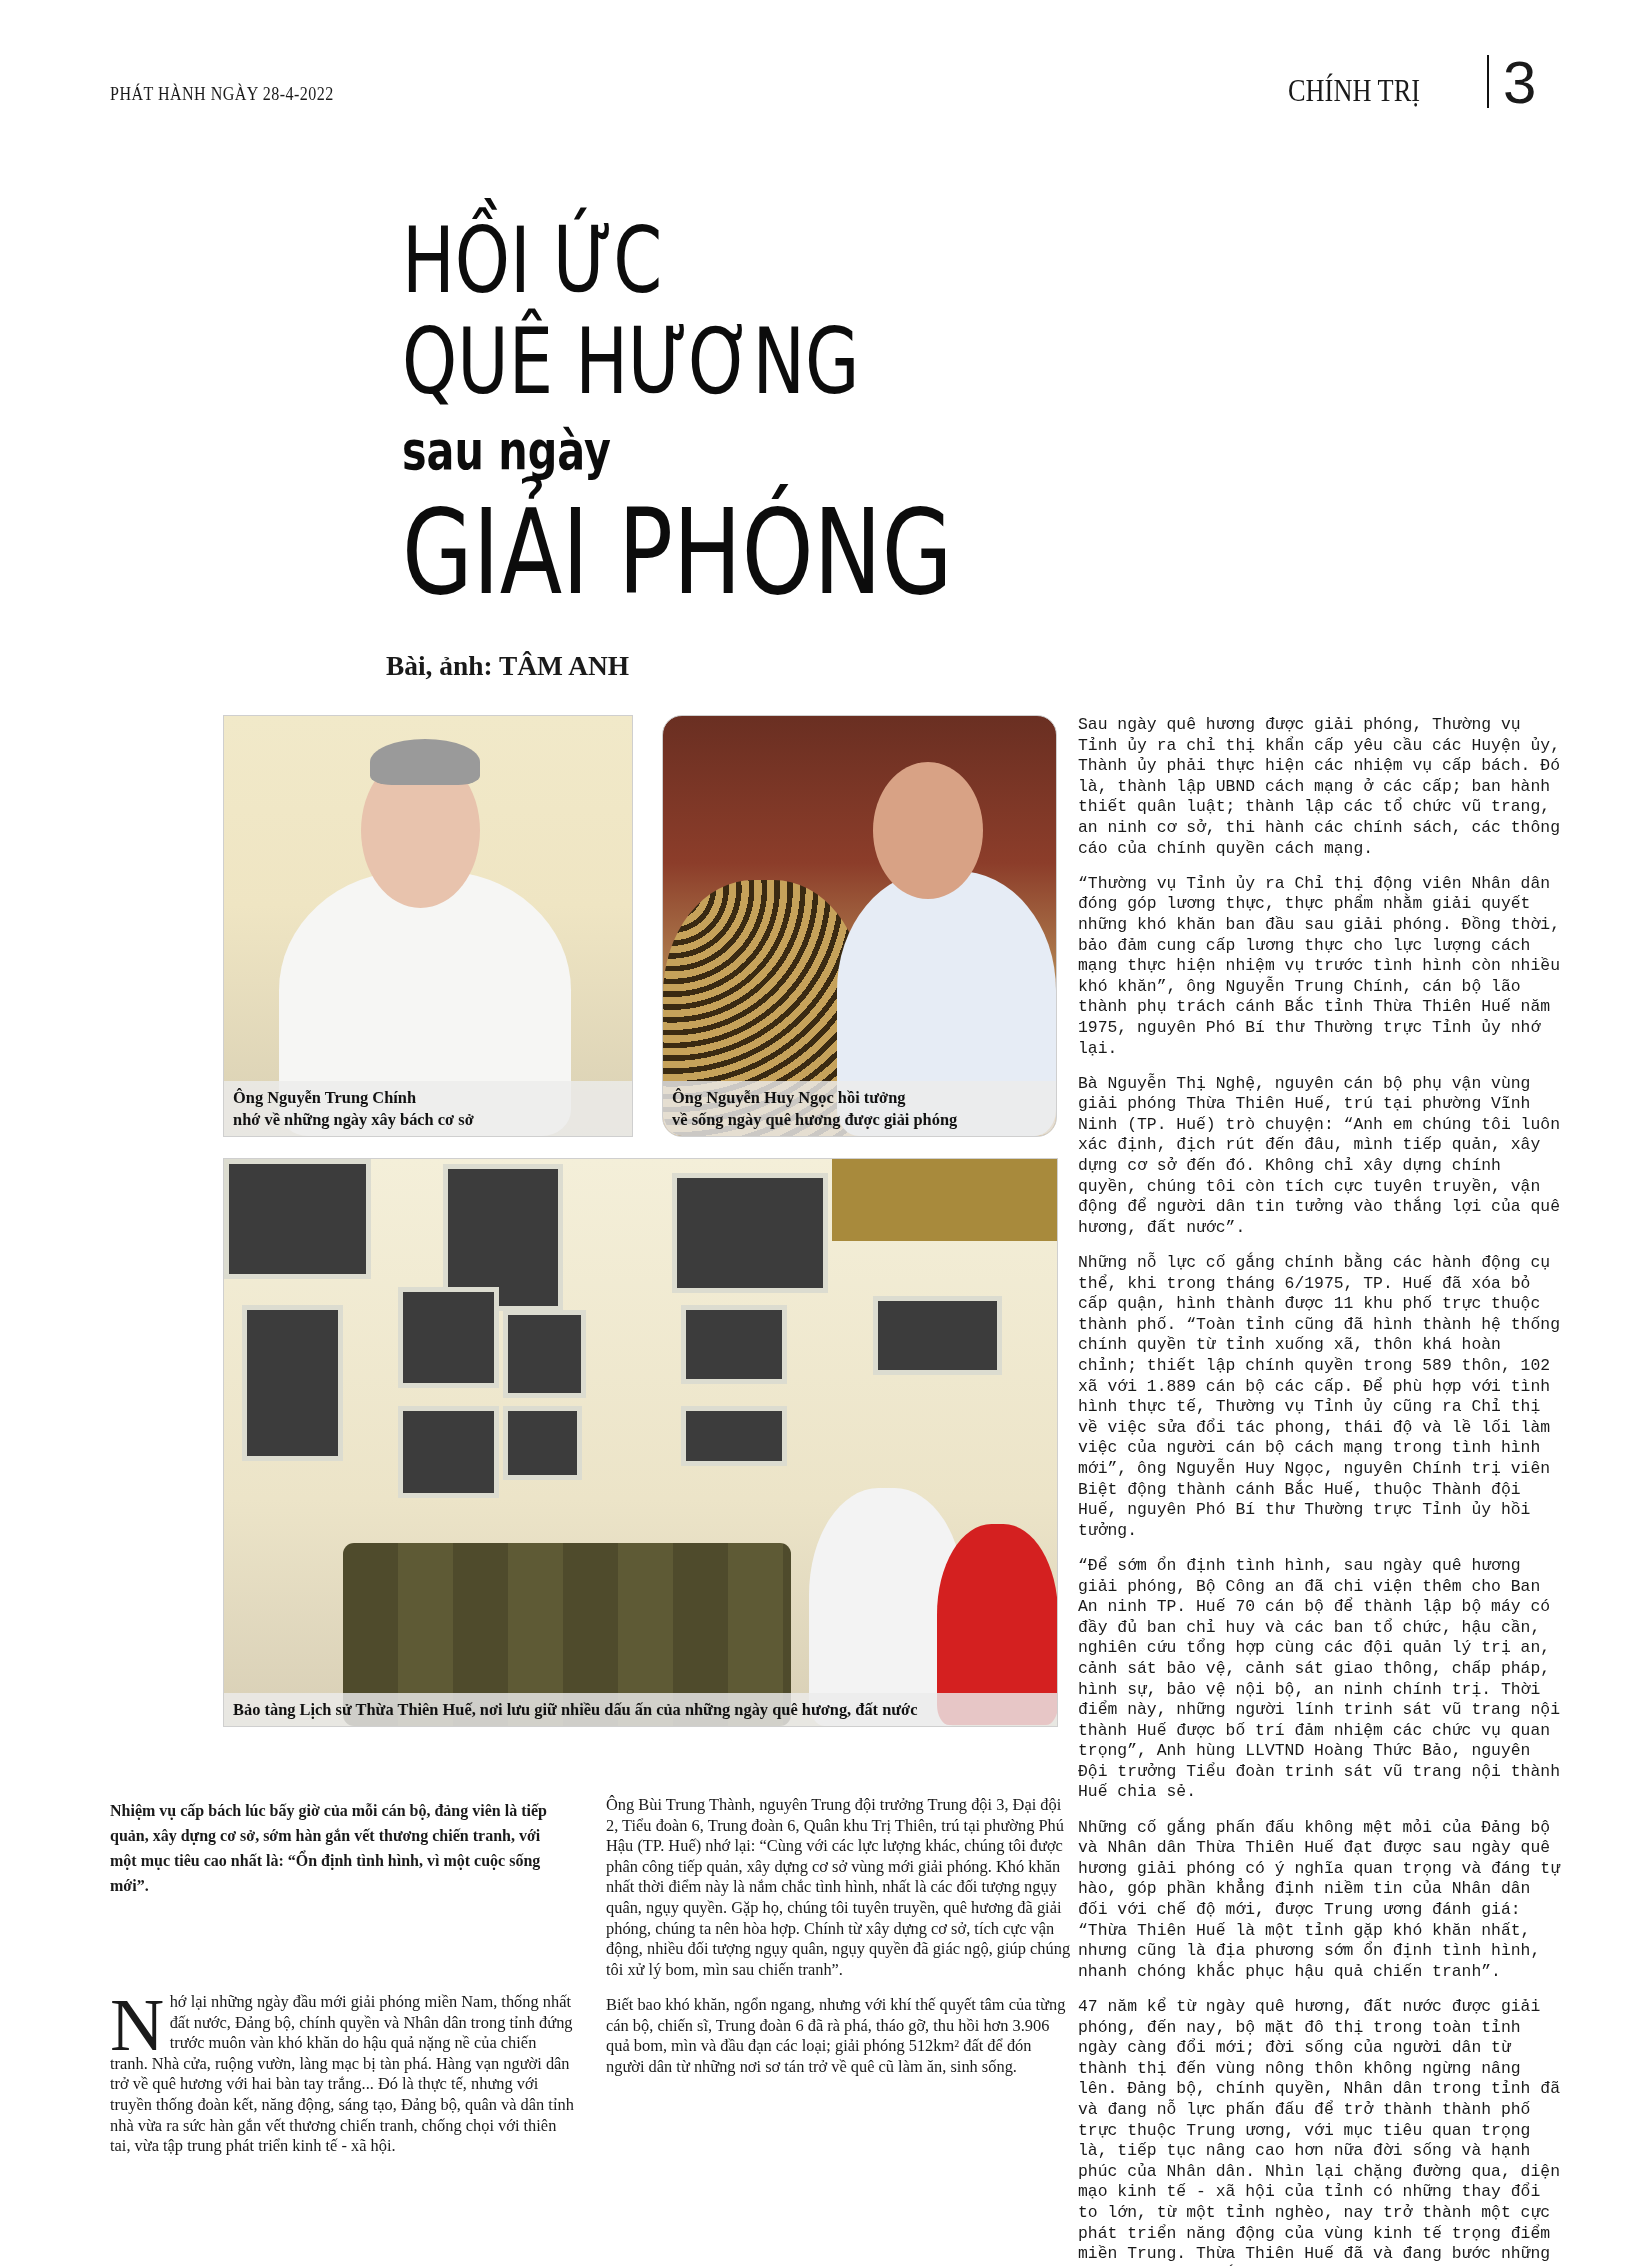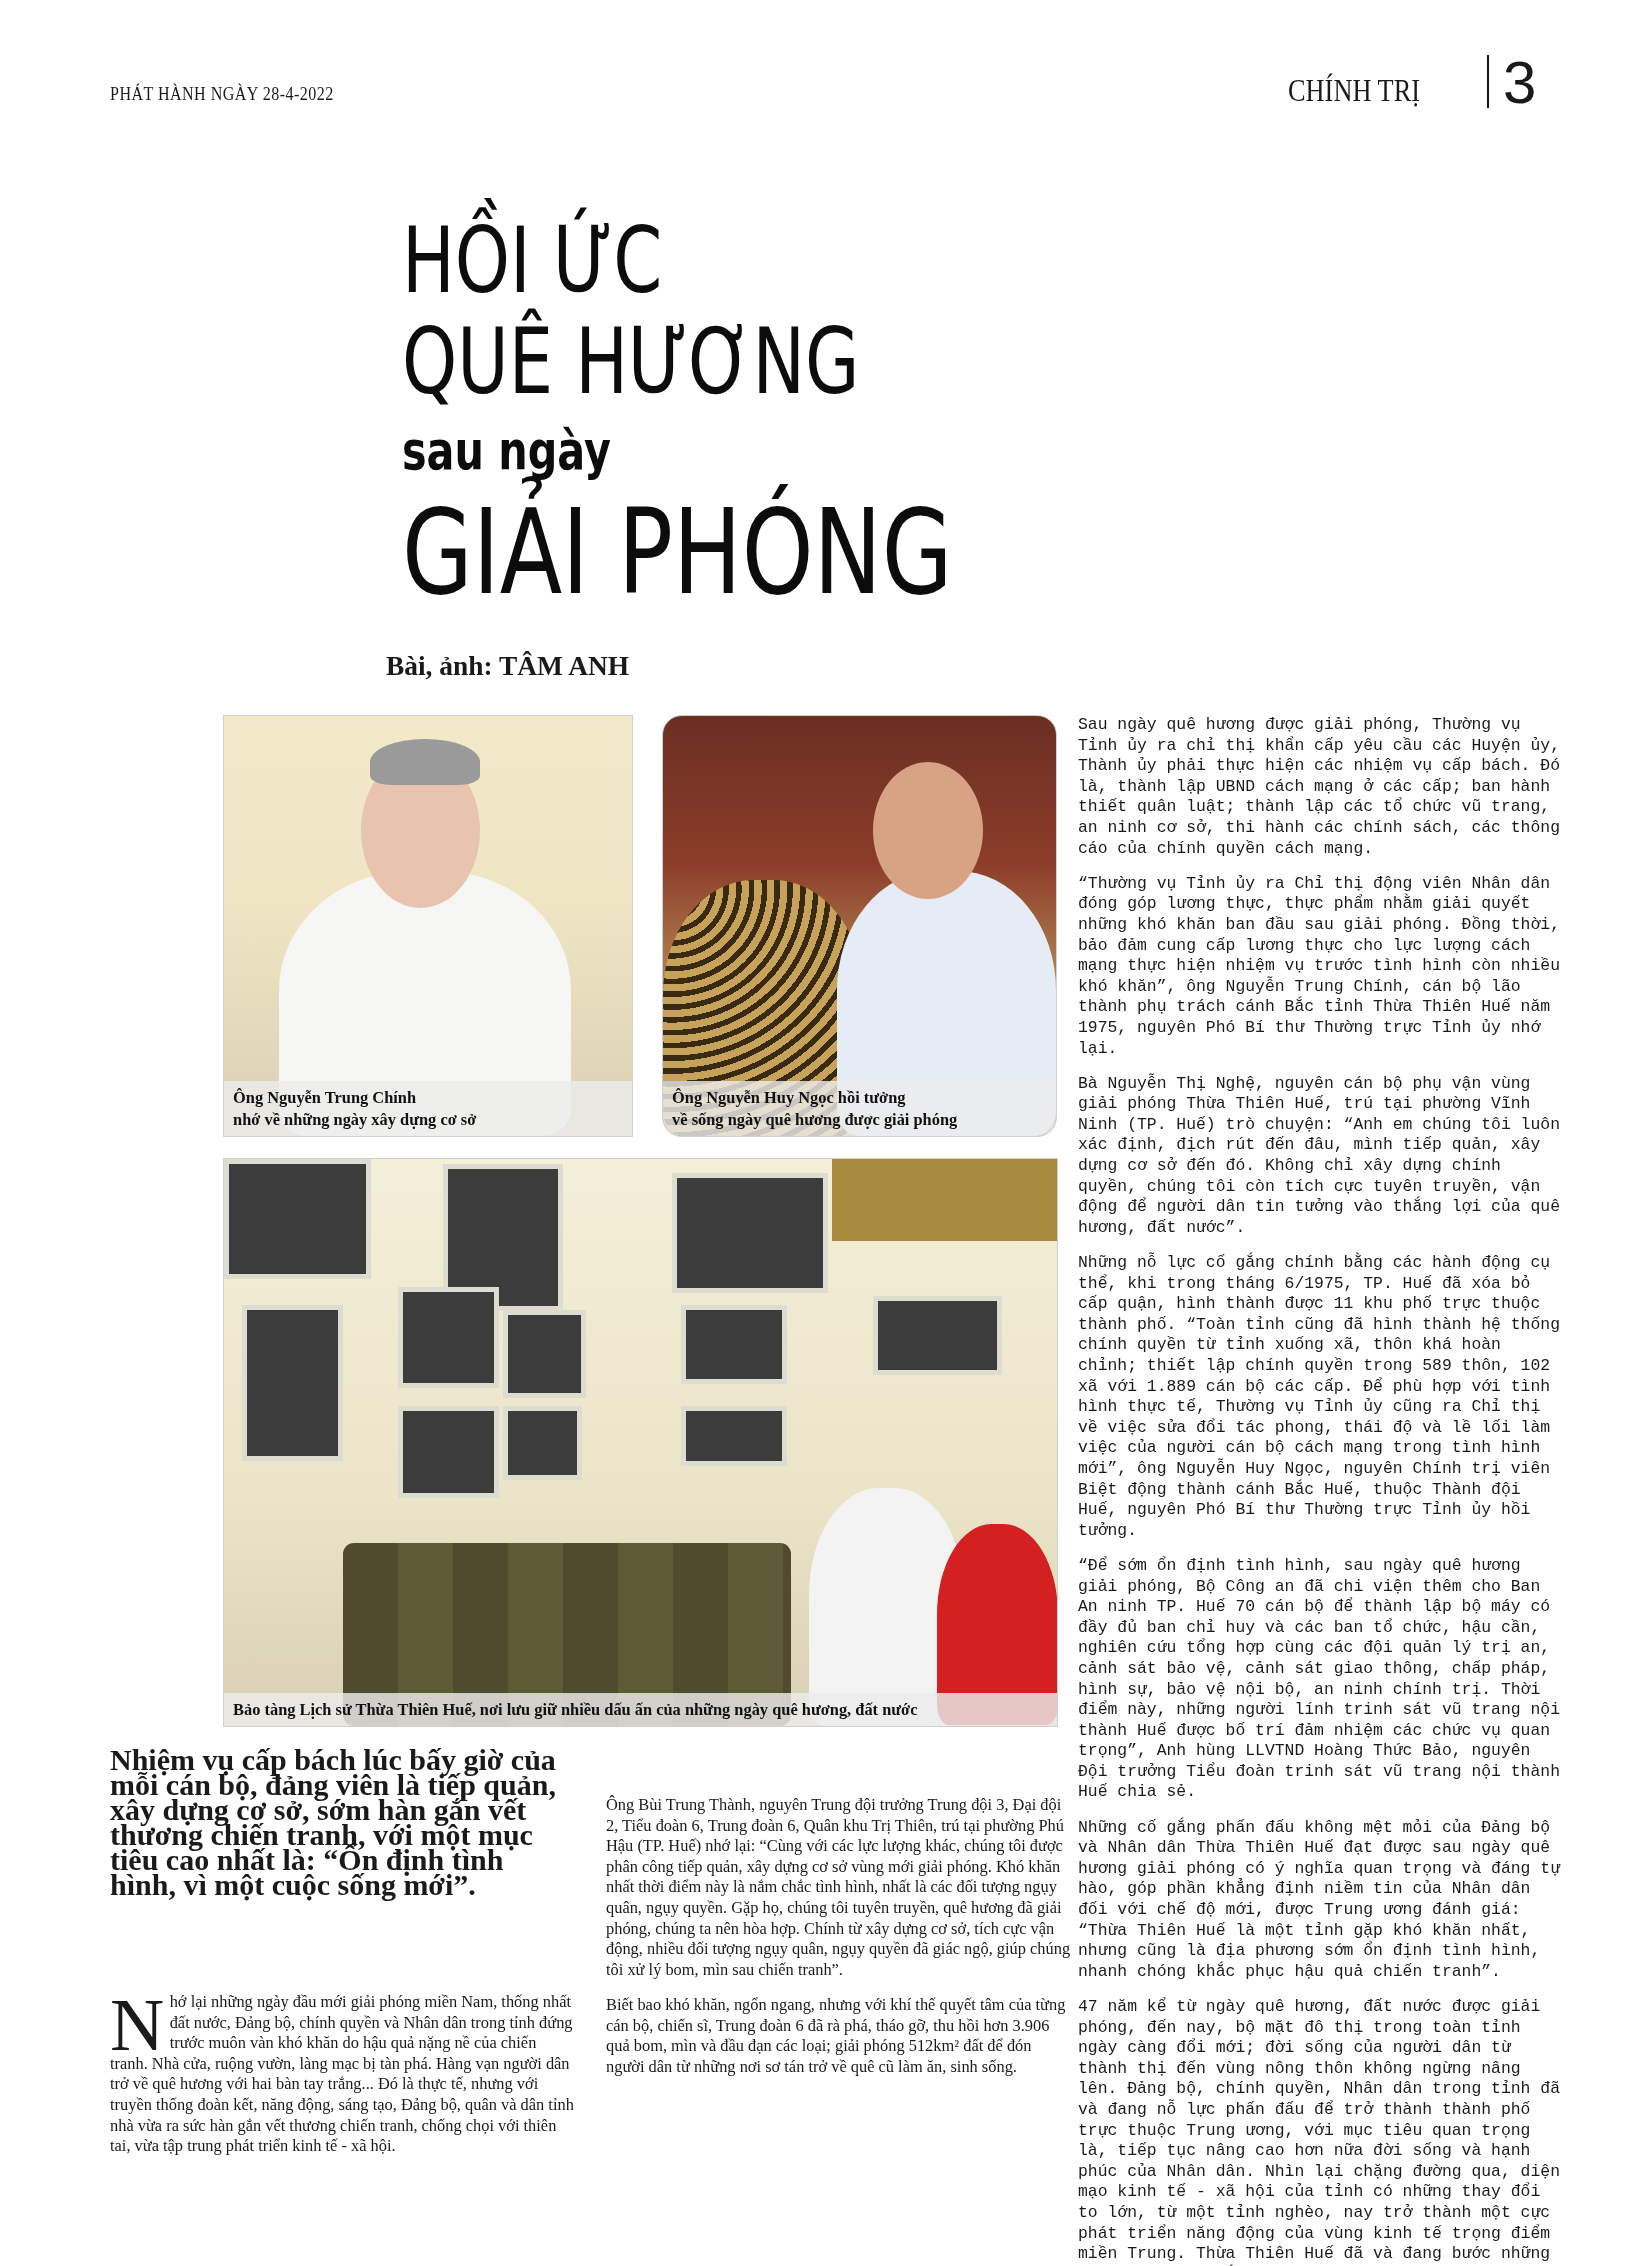--- a/index.html
+++ b/index.html
@@ -44,21 +44,21 @@
   .caption { position: absolute; left: 0; right: 0; bottom: 0; background: rgba(235,235,235,0.82);
              font-family: "Liberation Serif", serif; font-weight: bold;
              font-size: 16.4px; line-height: 22px; padding: 5.5px 9.1px; color: #111; }
   .caption span { display: block; }
 
   .col { position: absolute; font-size: 16.4px; line-height: 20.6px; text-align: left; }
   .col p { margin: 0 0 14.6px 0; }
   .col-right { left: 1078px; top: 715px; width: 484px; font-family: Liberation Mono, monospace; }
   .col-left { left: 110px; top: 1992px; width: 466px; }
   .col-mid { left: 594px; top: 1795px; width: 466px; margin-left: 12px; }
-  .lead { position: absolute; left: 110px; top: 1747px; width: 448px; font-size: 30px; line-height: 25px; font-weight: bold; }
+  .lead { position: absolute; left: 110px; top: 1798px; width: 448px; font-size: 16px; line-height: 25px; font-weight: bold; }
   .dropcap { float: left; font-size: 75px; line-height: 58px; margin: 3.7px 5.5px 0 0; font-family: "Liberation Serif", serif; }
 </style>
 </head>
 <body>
 
 <div class="hdr-left">PHÁT HÀNH NGÀY 28-4-2022</div>
 <div class="hdr-section">CHÍNH TRỊ</div>
 <div class="hdr-divider"></div>
 <div class="hdr-page">3</div>
 
@@ -69,21 +69,21 @@
   <div class="title t4">GIẢI PHÓNG</div>
 </div>
 <div class="byline">Bài, ảnh: TÂM ANH</div>
 
 <div class="photo photo-1">
   <div class="person p1-body"></div>
   <div class="person p1-head"></div>
   <div class="person p1-hair"></div>
   <div class="caption">
     <span>Ông Nguyễn Trung Chính</span>
-    <span>nhớ về những ngày xây dựng cơ sở</span>
+    <span>nhớ về những ngày xây bách cơ sở</span>
   </div>
 </div>
 
 <div class="photo photo-2">
   <div class="person p2-sofa"></div>
   <div class="person p2-body"></div>
   <div class="person p2-head"></div>
   <div class="caption">
     <span>Ông Nguyễn Huy Ngọc hồi tưởng</span>
     <span>về sống ngày quê hương được giải phóng</span>

